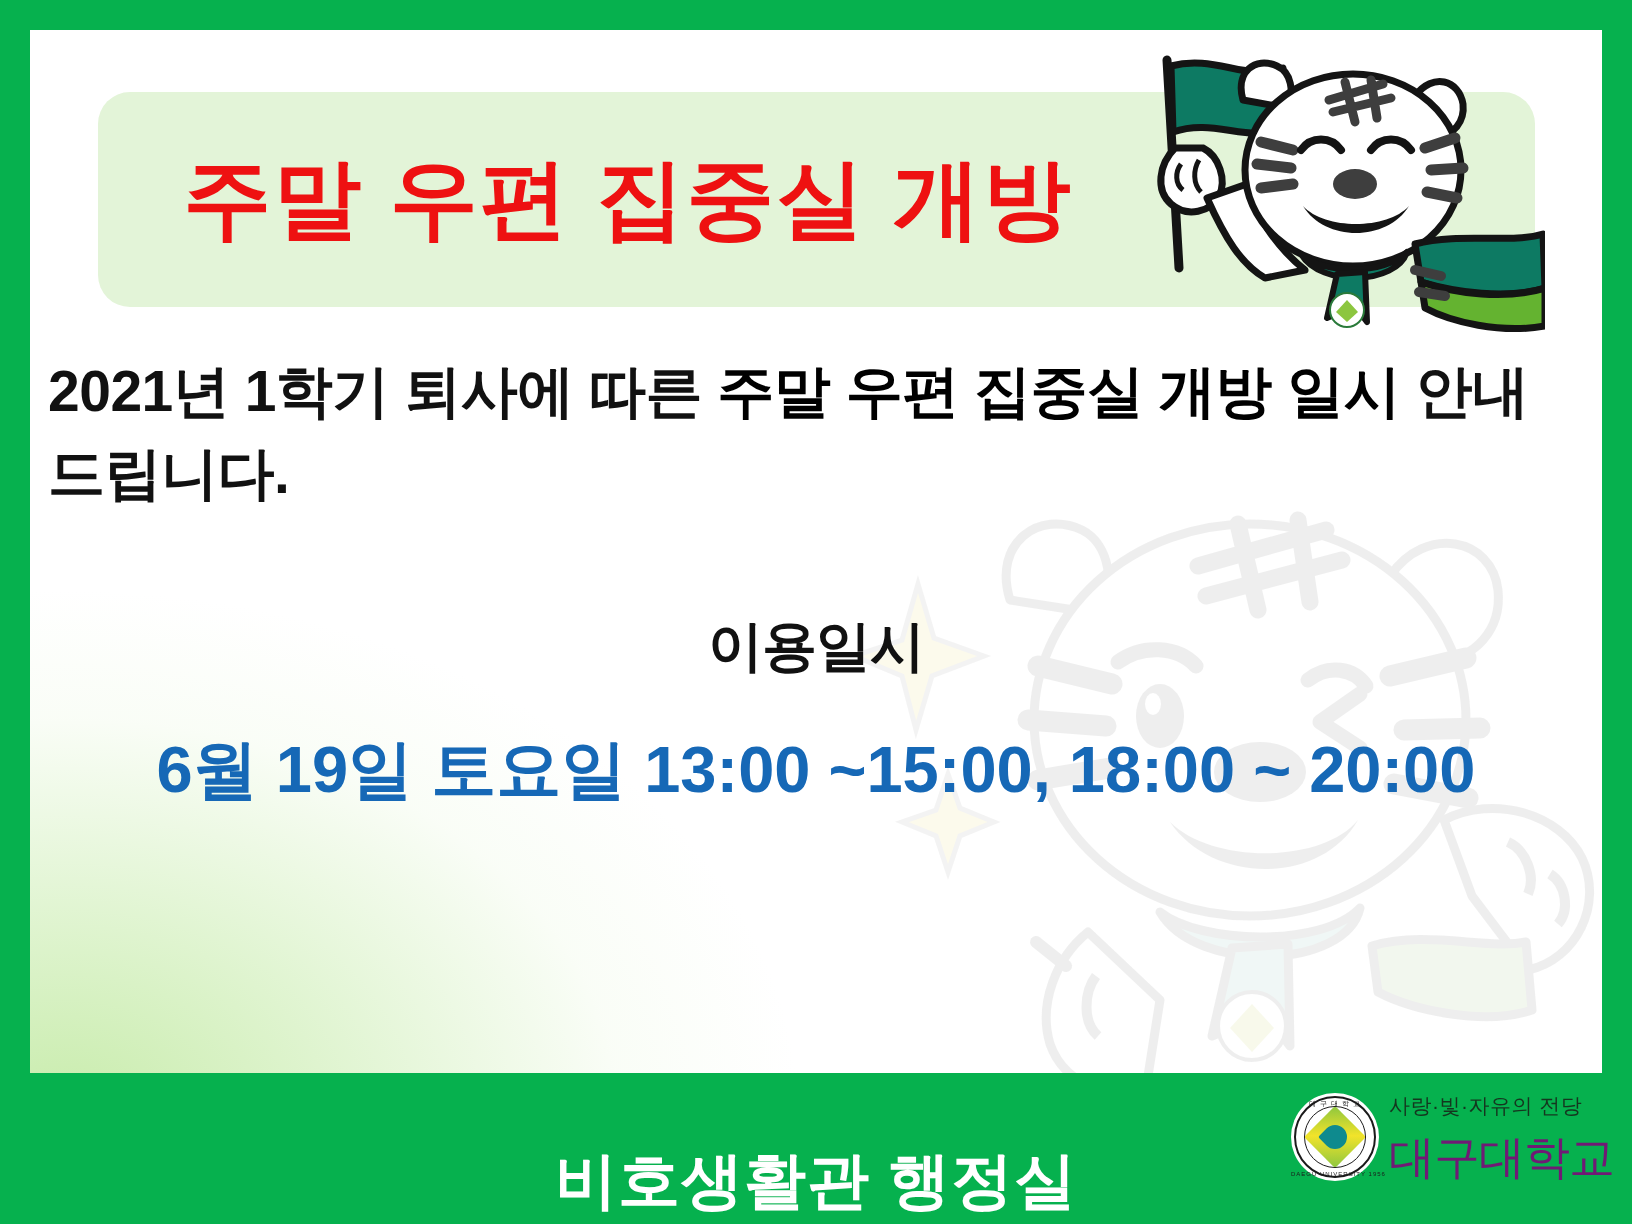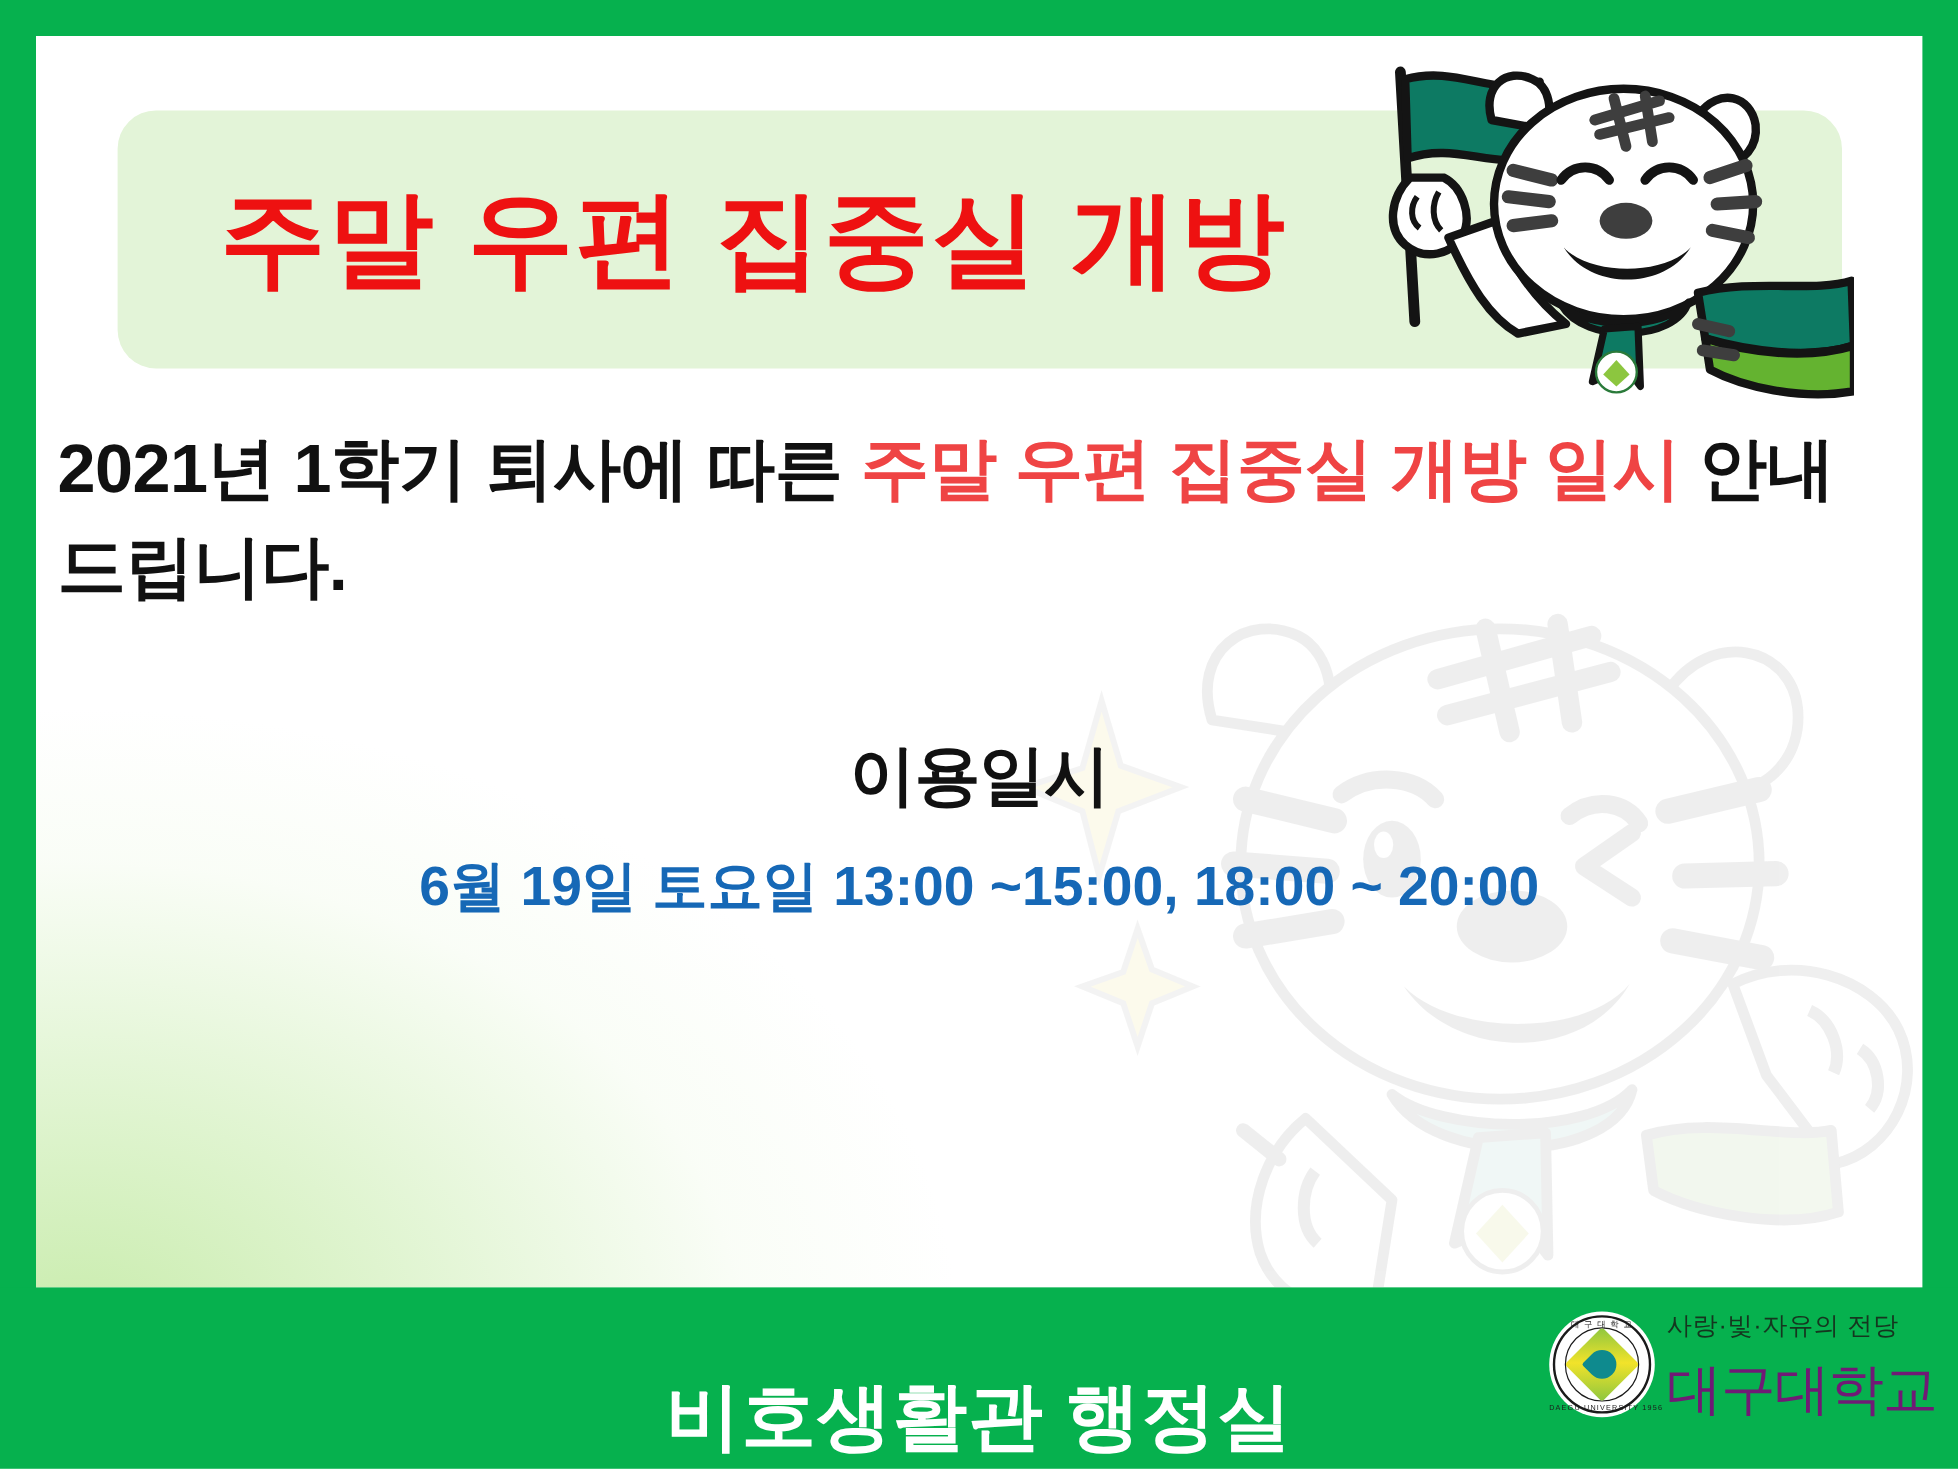--- a/index.html
+++ b/index.html
@@ -71,39 +71,39 @@
     position: absolute;
     left: 18px;
     top: 320px;
     width: 1500px;
     font-size: 57px;
     font-weight: bold;
     line-height: 1.44;
     color: #111111;
     letter-spacing: -0.5px;
   }
-  .body-copy .hl { color: #ef4444; }
+  .body-copy .hl { color: #000000; }
 
   
   .schedule {
     position: absolute;
     left: 0;
     top: 580px;
     width: 1572px;
     text-align: center;
   }
   .schedule-heading {
     font-size: 55px;
     font-weight: bold;
     color: #111111;
     letter-spacing: -1px;
-    margin-bottom: 22px;
+    margin-bottom: 40px;
   }
   .schedule-line {
-    font-size: 46px;
+    font-size: 65px;
     font-weight: bold;
     color: #1668b6;
     letter-spacing: 0px;
     line-height: 1.42;
     white-space: nowrap;
   }
 
   
   .footer {
     position: absolute;

